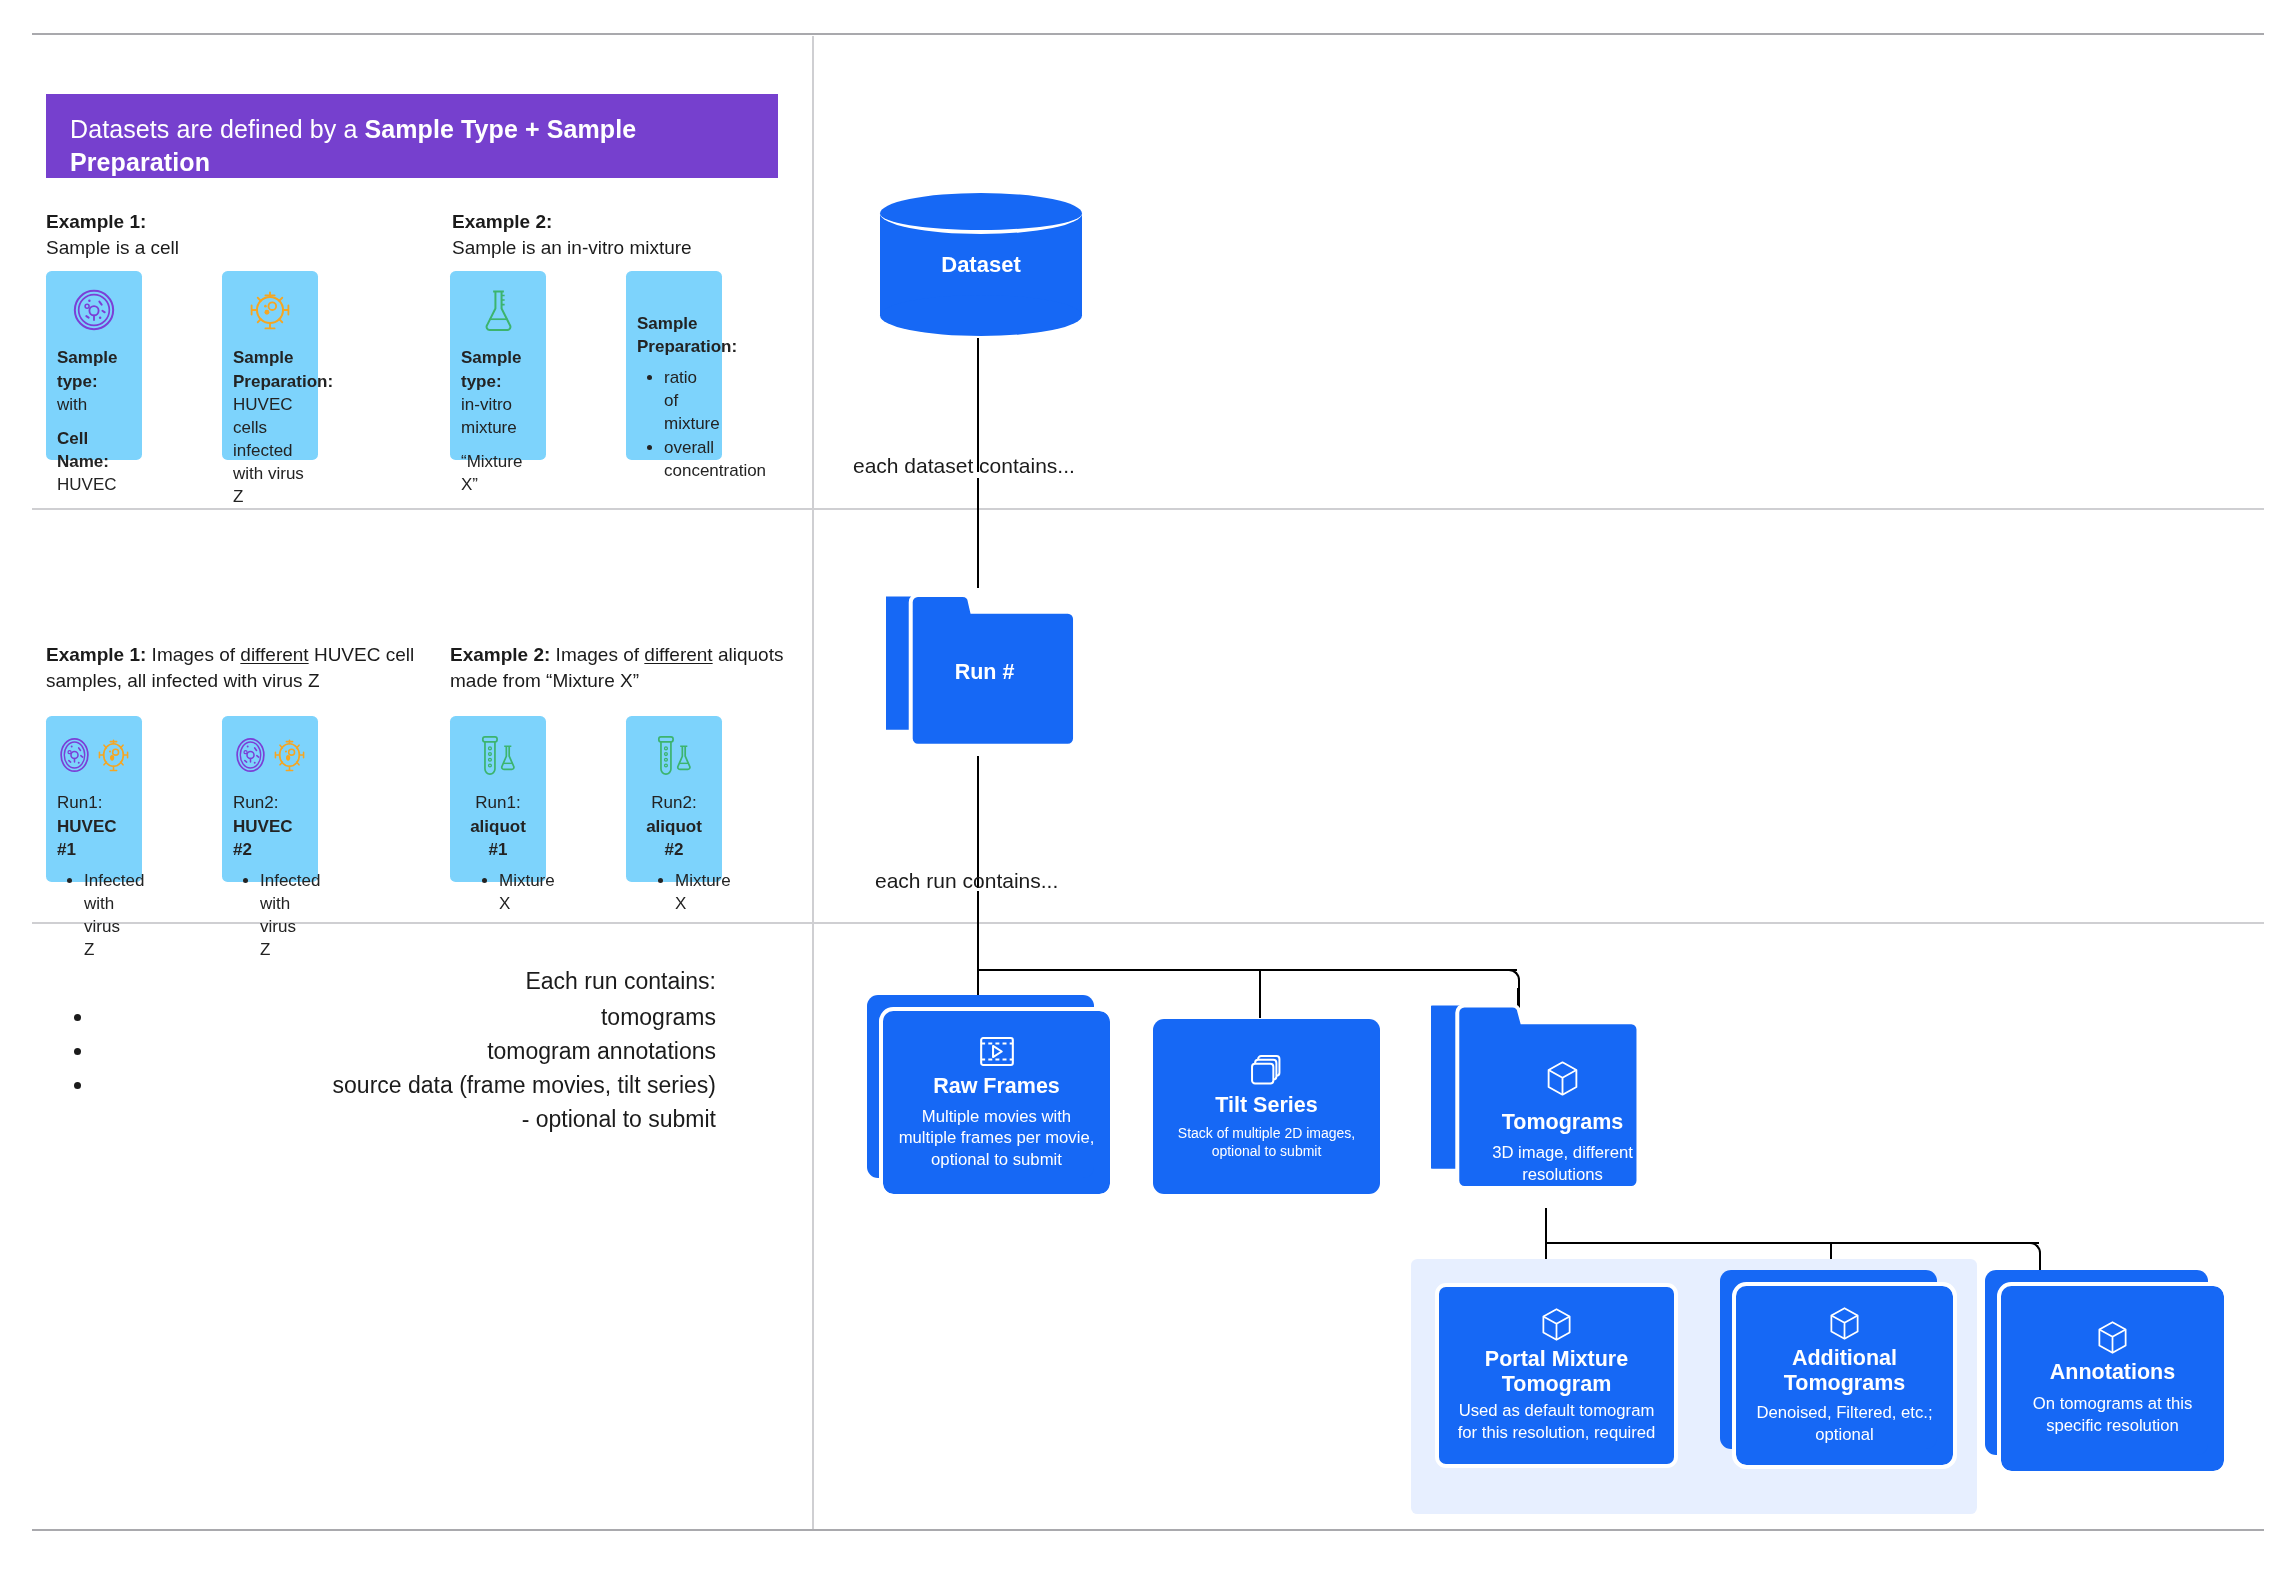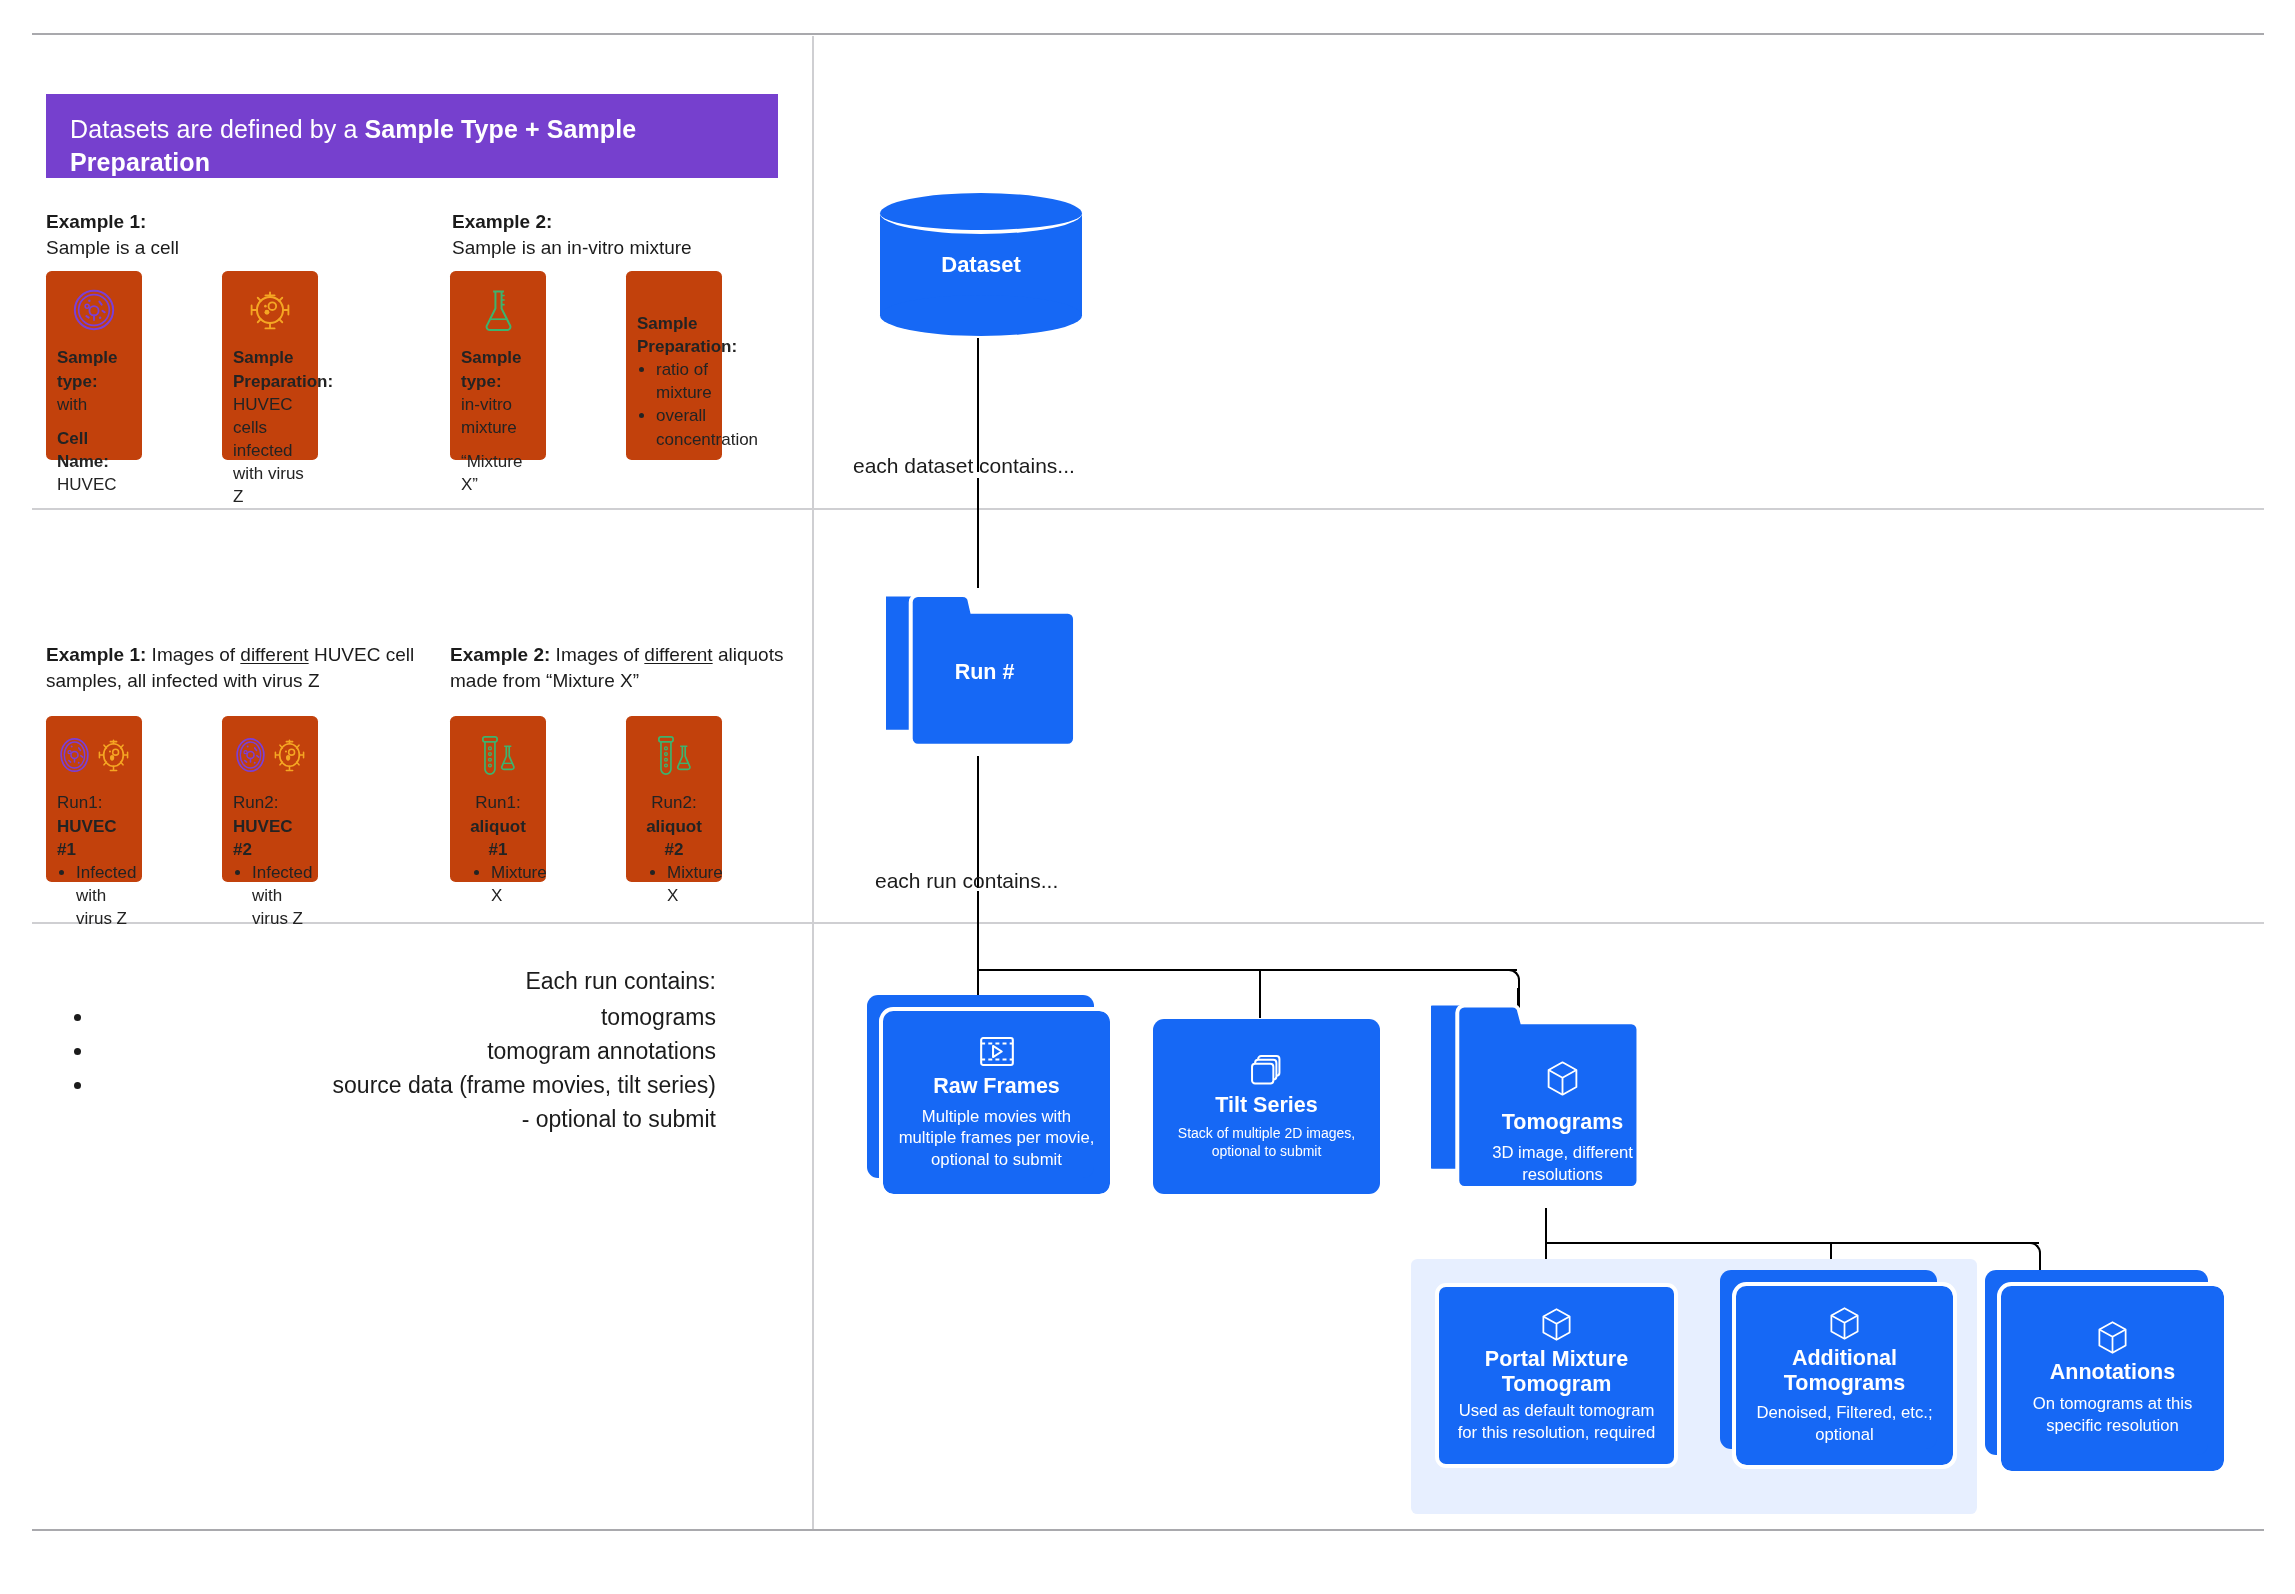--- a/index.html
+++ b/index.html
@@ -54,40 +54,40 @@
     font-size: 19px;
     line-height: 1.38;
     color: #1b1b1b;
   }
   .ex-head b { font-weight: 700; }
   .ex-head u { text-decoration: underline; text-underline-offset: 1.6px; }
 
   
   .gcard {
     position: absolute;
-    background: #c2410c;
+    background: #7dd3fc;
     border-radius: 5.6px;
     box-sizing: border-box;
     padding: 12.8px 11px;
     font-size: 17px;
     line-height: 1.36;
     color: #232323;
   }
   .gcard .ico-row {
     display: flex;
     justify-content: center;
     align-items: center;
     gap: 6.4px;
     height: 53px;
     margin-bottom: 9.6px;
   }
   .gcard b { font-weight: 700; }
   .gcard .spacer { height: 11px; }
   .gcard ul {
-    margin: 0;
+    margin: 8px;
     padding-left: 19px;
     list-style: disc;
   }
   .gcard ul li { margin: 0; }
   .gcard .ctr { text-align: center; }
 
   
   .runlist {
     position: absolute;
     font-size: 23px;

